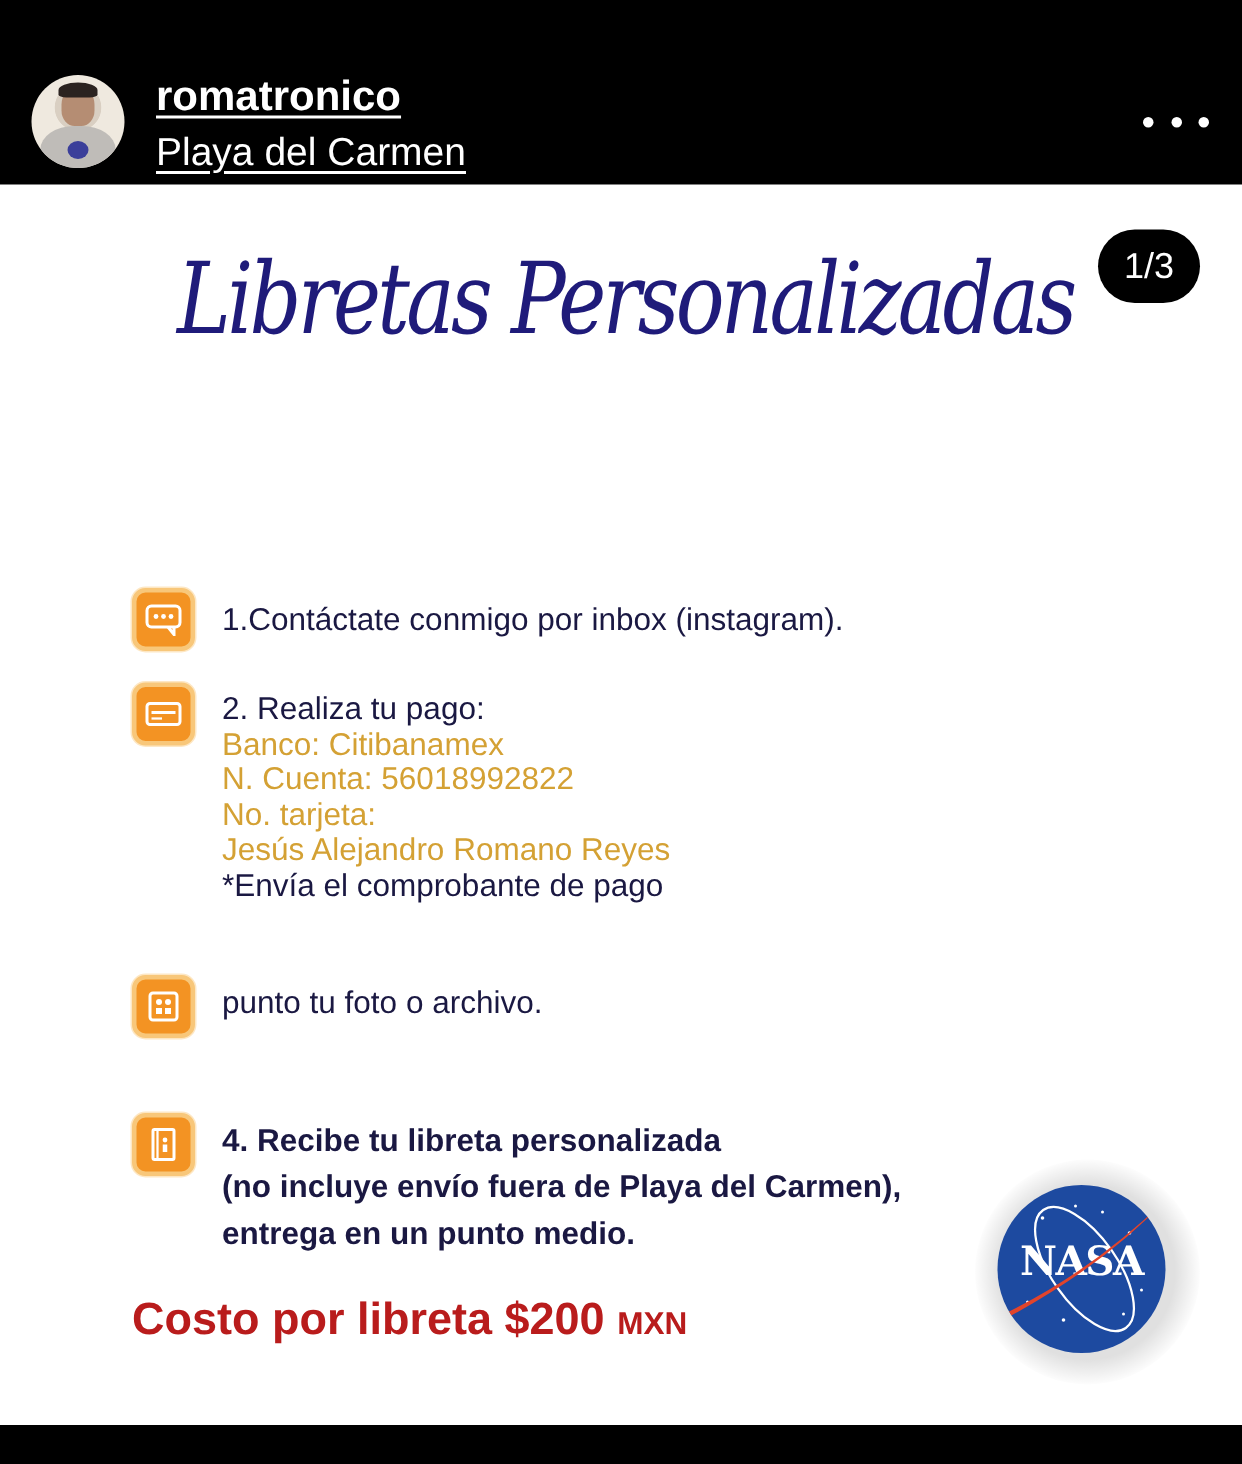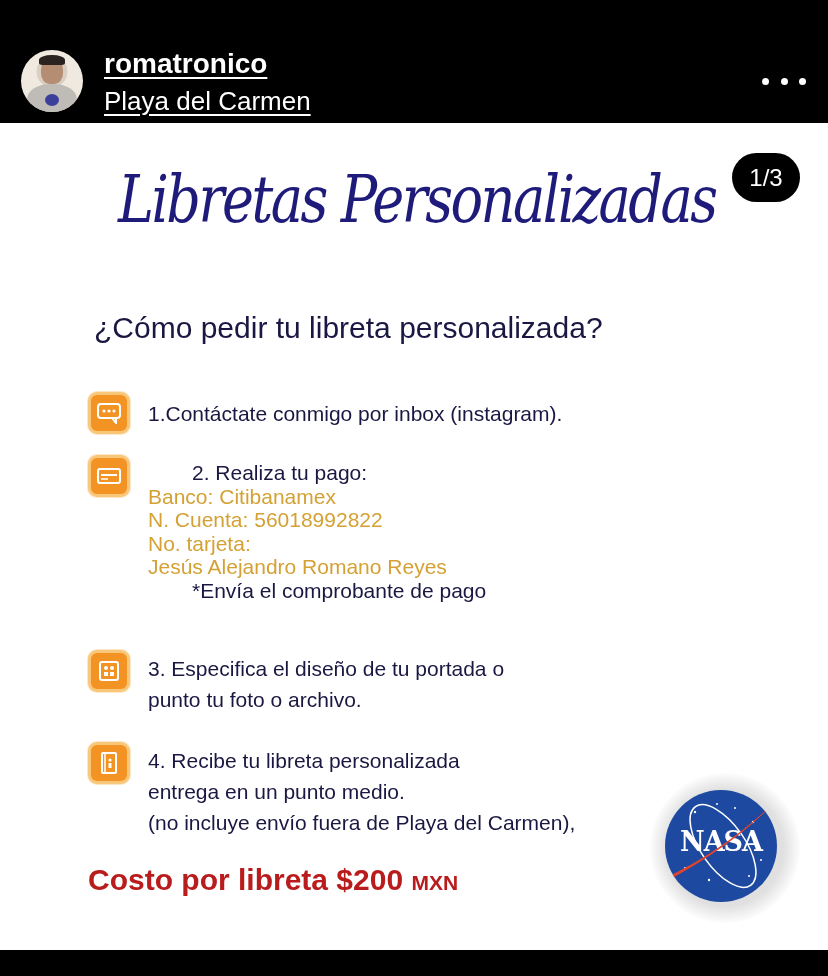--- a/index.html
+++ b/index.html
@@ -24,21 +24,21 @@
 
   .title { position: absolute; left: 118px; top: 38px; width: 580px; color: #1f1b7a; font-family: "DejaVu Serif", serif;
            font-style: italic; font-size: 66px; letter-spacing: -3px; transform: scaleX(0.82); transform-origin: left; white-space: nowrap; }
   .subtitle { position: absolute; left: 94px; top: 188px; color: #1a1842; font-size: 30px; }
 
   .step { position: absolute; left: 88px; }
   .icon-box { position: absolute; left: 0; top: 0; width: 42px; height: 42px; border-radius: 9px; background: #f39323;
               border: 3px solid #f8c77a; box-shadow: 0 0 0 1px #fde7c4; display: flex; align-items: center; justify-content: center; }
   .step-text { position: absolute; left: 60px; top: 0; color: #1a1842; font-size: 21px; line-height: 31px; white-space: nowrap; }
   .pay { color: #d4a134; font-size: 21px; line-height: 23.5px; }
-  .black21 { color: #1a1842; margin-left: 44px; }
+  .black21 { color: #1a1842; }
 
   .cost { position: absolute; left: 88px; top: 740px; color: #b91c1c; font-size: 30px; font-weight: bold; white-space: nowrap; }
   .cost .cur { font-size: 21px; }
 
   .nasa-wrap { position: absolute; left: 650px; top: 650px; width: 150px; height: 150px; border-radius: 50%;
                background: radial-gradient(circle, rgba(0,0,0,0.12) 0 55%, rgba(0,0,0,0) 72%); }
   .nasa { position: absolute; left: 665px; top: 667px; width: 112px; height: 112px; border-radius: 50%; background: #1d4aa0; overflow: hidden; }
   .nasa-text { position: absolute; left: 4px; top: 36px; width: 104px; text-align: center; color: #fff; font-family: "DejaVu Serif", serif;
                font-weight: bold; font-size: 27px; letter-spacing: -1px; }
   .bottom-bar { position: absolute; left: 0; top: 950px; width: 828px; height: 26px; background: #000; }
@@ -59,21 +59,20 @@
     <span></span>
     <span></span>
     <span></span>
   </div>
 </div>
 
 <div class="post">
   <div class="counter">1/3</div>
 
   <div class="title">Libretas Personalizadas</div>
-  <div class="subtitle">¿Cómo pedir tu libreta personalizada?</div>
 
   <div class="step" style="top:269px;">
     <div class="icon-box">
       <svg width="26" height="22" viewBox="0 0 26 22">
           <rect x="2" y="2" width="22" height="14" rx="3" fill="none" stroke="#fff" stroke-width="2"></rect>
           <path d="M16 16 L20 21 L20 16" fill="none" stroke="#fff" stroke-width="2"></path>
           <circle cx="8" cy="9" r="1.6" fill="#fff"></circle>
           <circle cx="13" cy="9" r="1.6" fill="#fff"></circle>
           <circle cx="18" cy="9" r="1.6" fill="#fff"></circle>
         </svg>
@@ -103,38 +102,37 @@
     <div class="icon-box">
       <svg width="22" height="22" viewBox="0 0 22 22">
           <rect x="2" y="2" width="18" height="18" rx="2" fill="none" stroke="#fff" stroke-width="2"></rect>
           <circle cx="8" cy="8" r="2" fill="#fff"></circle>
           <circle cx="14" cy="8" r="2" fill="#fff"></circle>
           <rect x="6" y="12" width="4" height="4" fill="#fff"></rect>
           <rect x="12" y="12" width="4" height="4" fill="#fff"></rect>
         </svg>
     </div>
     <div class="step-text" style="top:3px;">
-      <div>3. Especifica el diseño de tu portada o</div>
       <div>punto tu foto o archivo.</div>
     </div>
   </div>
 
   <div class="step" style="top:619px;">
     <div class="icon-box">
       <svg width="20" height="24" viewBox="0 0 20 24">
           <rect x="3" y="2" width="14" height="20" rx="1" fill="none" stroke="#fff" stroke-width="2"></rect>
           <line x1="6" y1="2" x2="6" y2="22" stroke="#fff" stroke-width="1.5"></line>
           <circle cx="11" cy="9" r="1.6" fill="#fff"></circle>
           <rect x="9.5" y="12" width="3" height="5" fill="#fff"></rect>
         </svg>
     </div>
-    <div class="step-text" style="top:3px;">
+    <div class="step-text" style="top:3px;font-weight:bold;">
       <div>4. Recibe tu libreta personalizada</div>
+      <div>(no incluye envío fuera de Playa del Carmen),</div>
       <div>entrega en un punto medio.</div>
-      <div>(no incluye envío fuera de Playa del Carmen),</div>
     </div>
   </div>
 
   <div class="cost">
     <span>Costo por libreta $200</span>
     <span class="cur">MXN</span>
   </div>
 
   <div class="nasa-wrap"></div>
   <div class="nasa">

